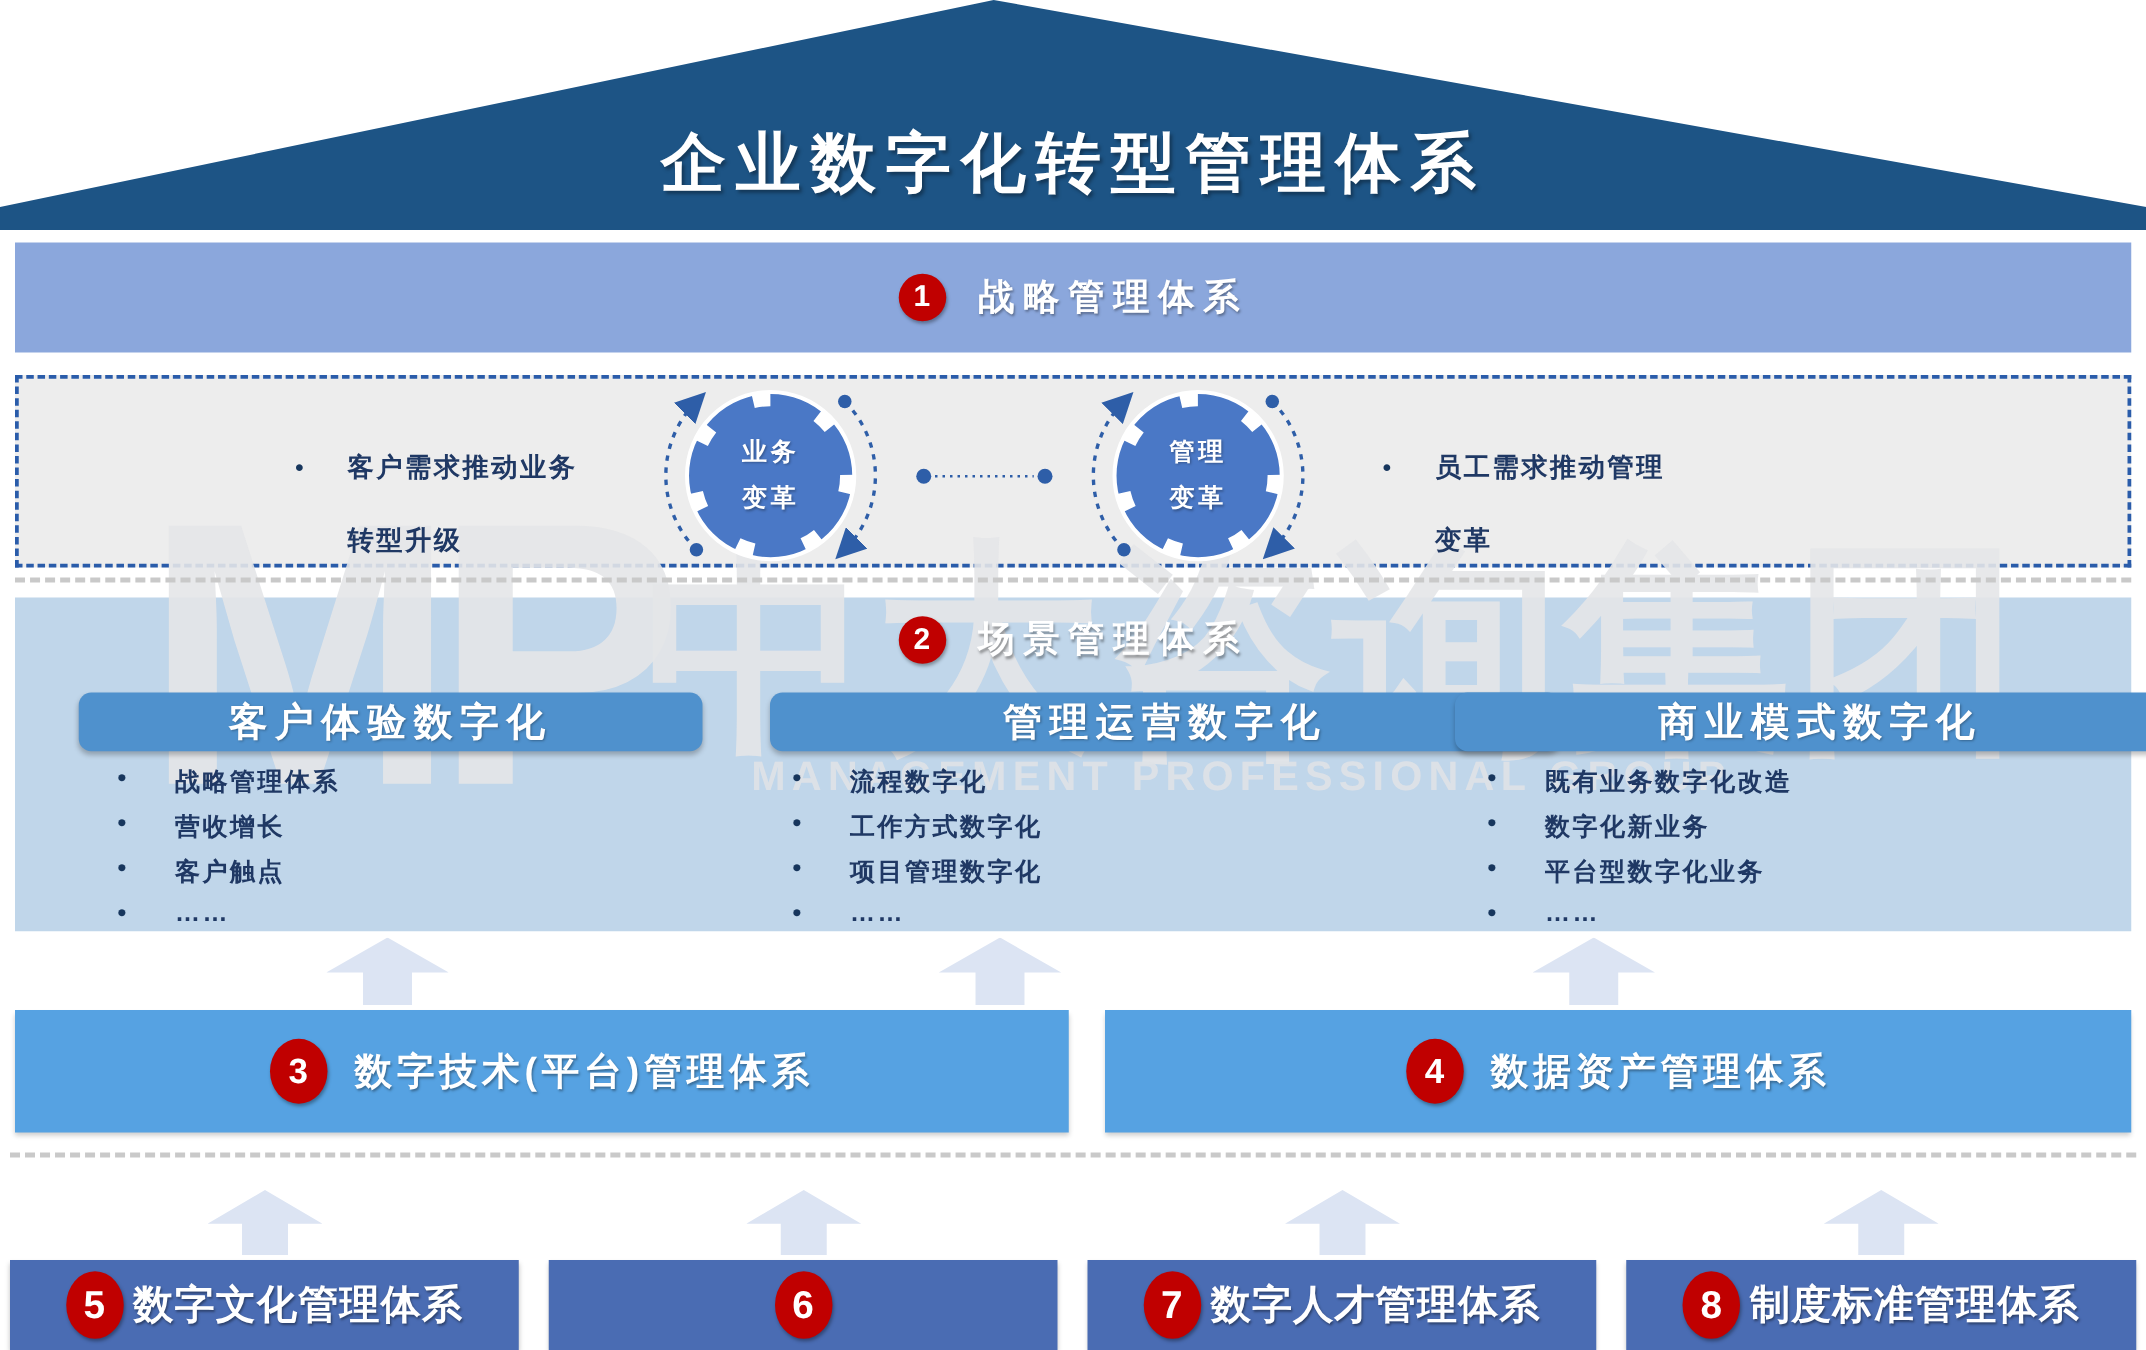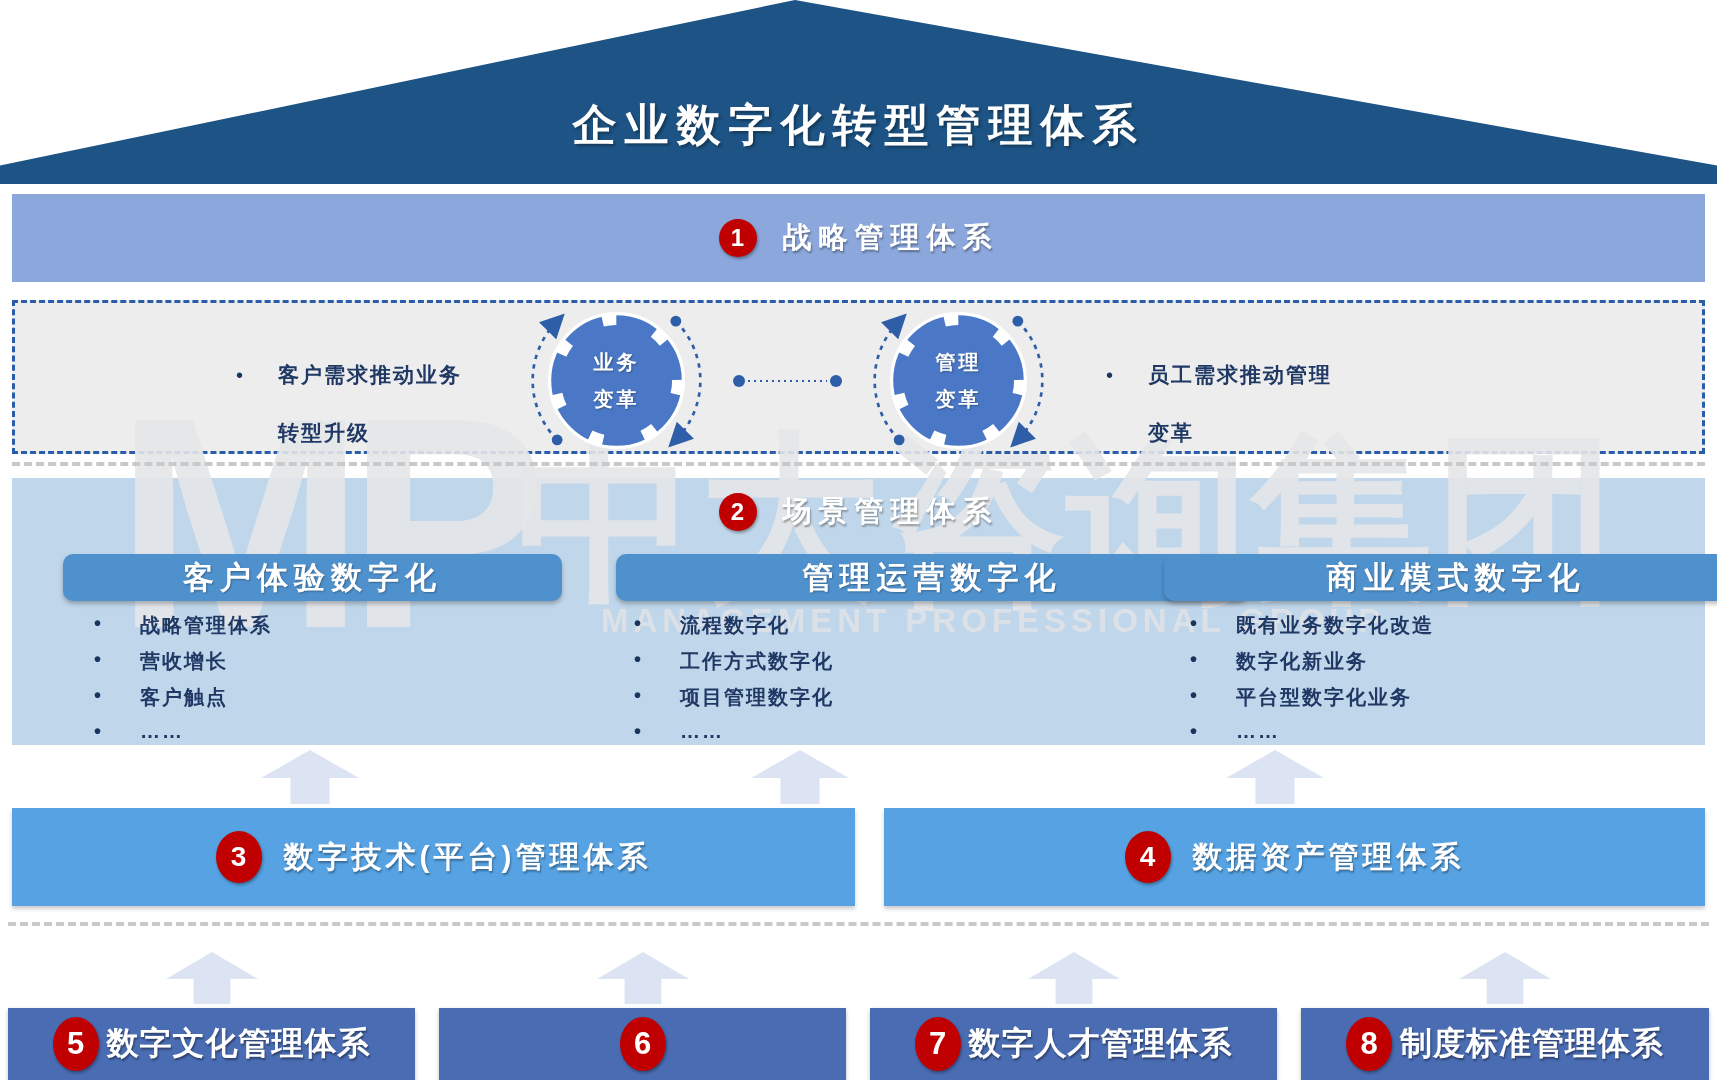--- a/index.html
+++ b/index.html
@@ -5,21 +5,21 @@
   html,body{margin:0;padding:0;background:#fff;}
   #stage{position:relative;width:1717px;height:1080px;overflow:hidden;background:#ffffff;
          font-family:"Liberation Sans","DejaVu Sans",sans-serif;}
   .abs{position:absolute;}
   .z2{z-index:2;}
 
   
   .roof{left:0;top:0;width:1717px;height:184px;background:#1d5485;
         clip-path:polygon(46.3% 0%,100% 90%,100% 100%,0% 100%,0% 90%);}
   .roof-title{left:0;top:96px;width:1717px;text-align:center;color:#fff;
-        font-size:44px;font-weight:bold;letter-spacing:8px;text-shadow:2px 2px 3px rgba(0,0,0,.35);}
+        font-size:52px;font-weight:bold;letter-spacing:8px;text-shadow:2px 2px 3px rgba(0,0,0,.35);}
 
   
   .badge{display:inline-flex;align-items:center;justify-content:center;background:#c00000;
          color:#fff;font-weight:bold;border-radius:50%;box-shadow:1px 2px 3px rgba(0,0,0,.35);}
   .band1{left:12px;top:194px;width:1693px;height:88px;background:#8ba7dc;
          display:flex;align-items:center;justify-content:center;gap:26px;}
   .band-title{color:#fff;font-size:29px;font-weight:bold;letter-spacing:7px;text-shadow:1px 2px 2px rgba(0,0,0,.35);}
 
   
   .strategy-box{left:12px;top:300px;width:1693px;height:154px;background:#ededed;

